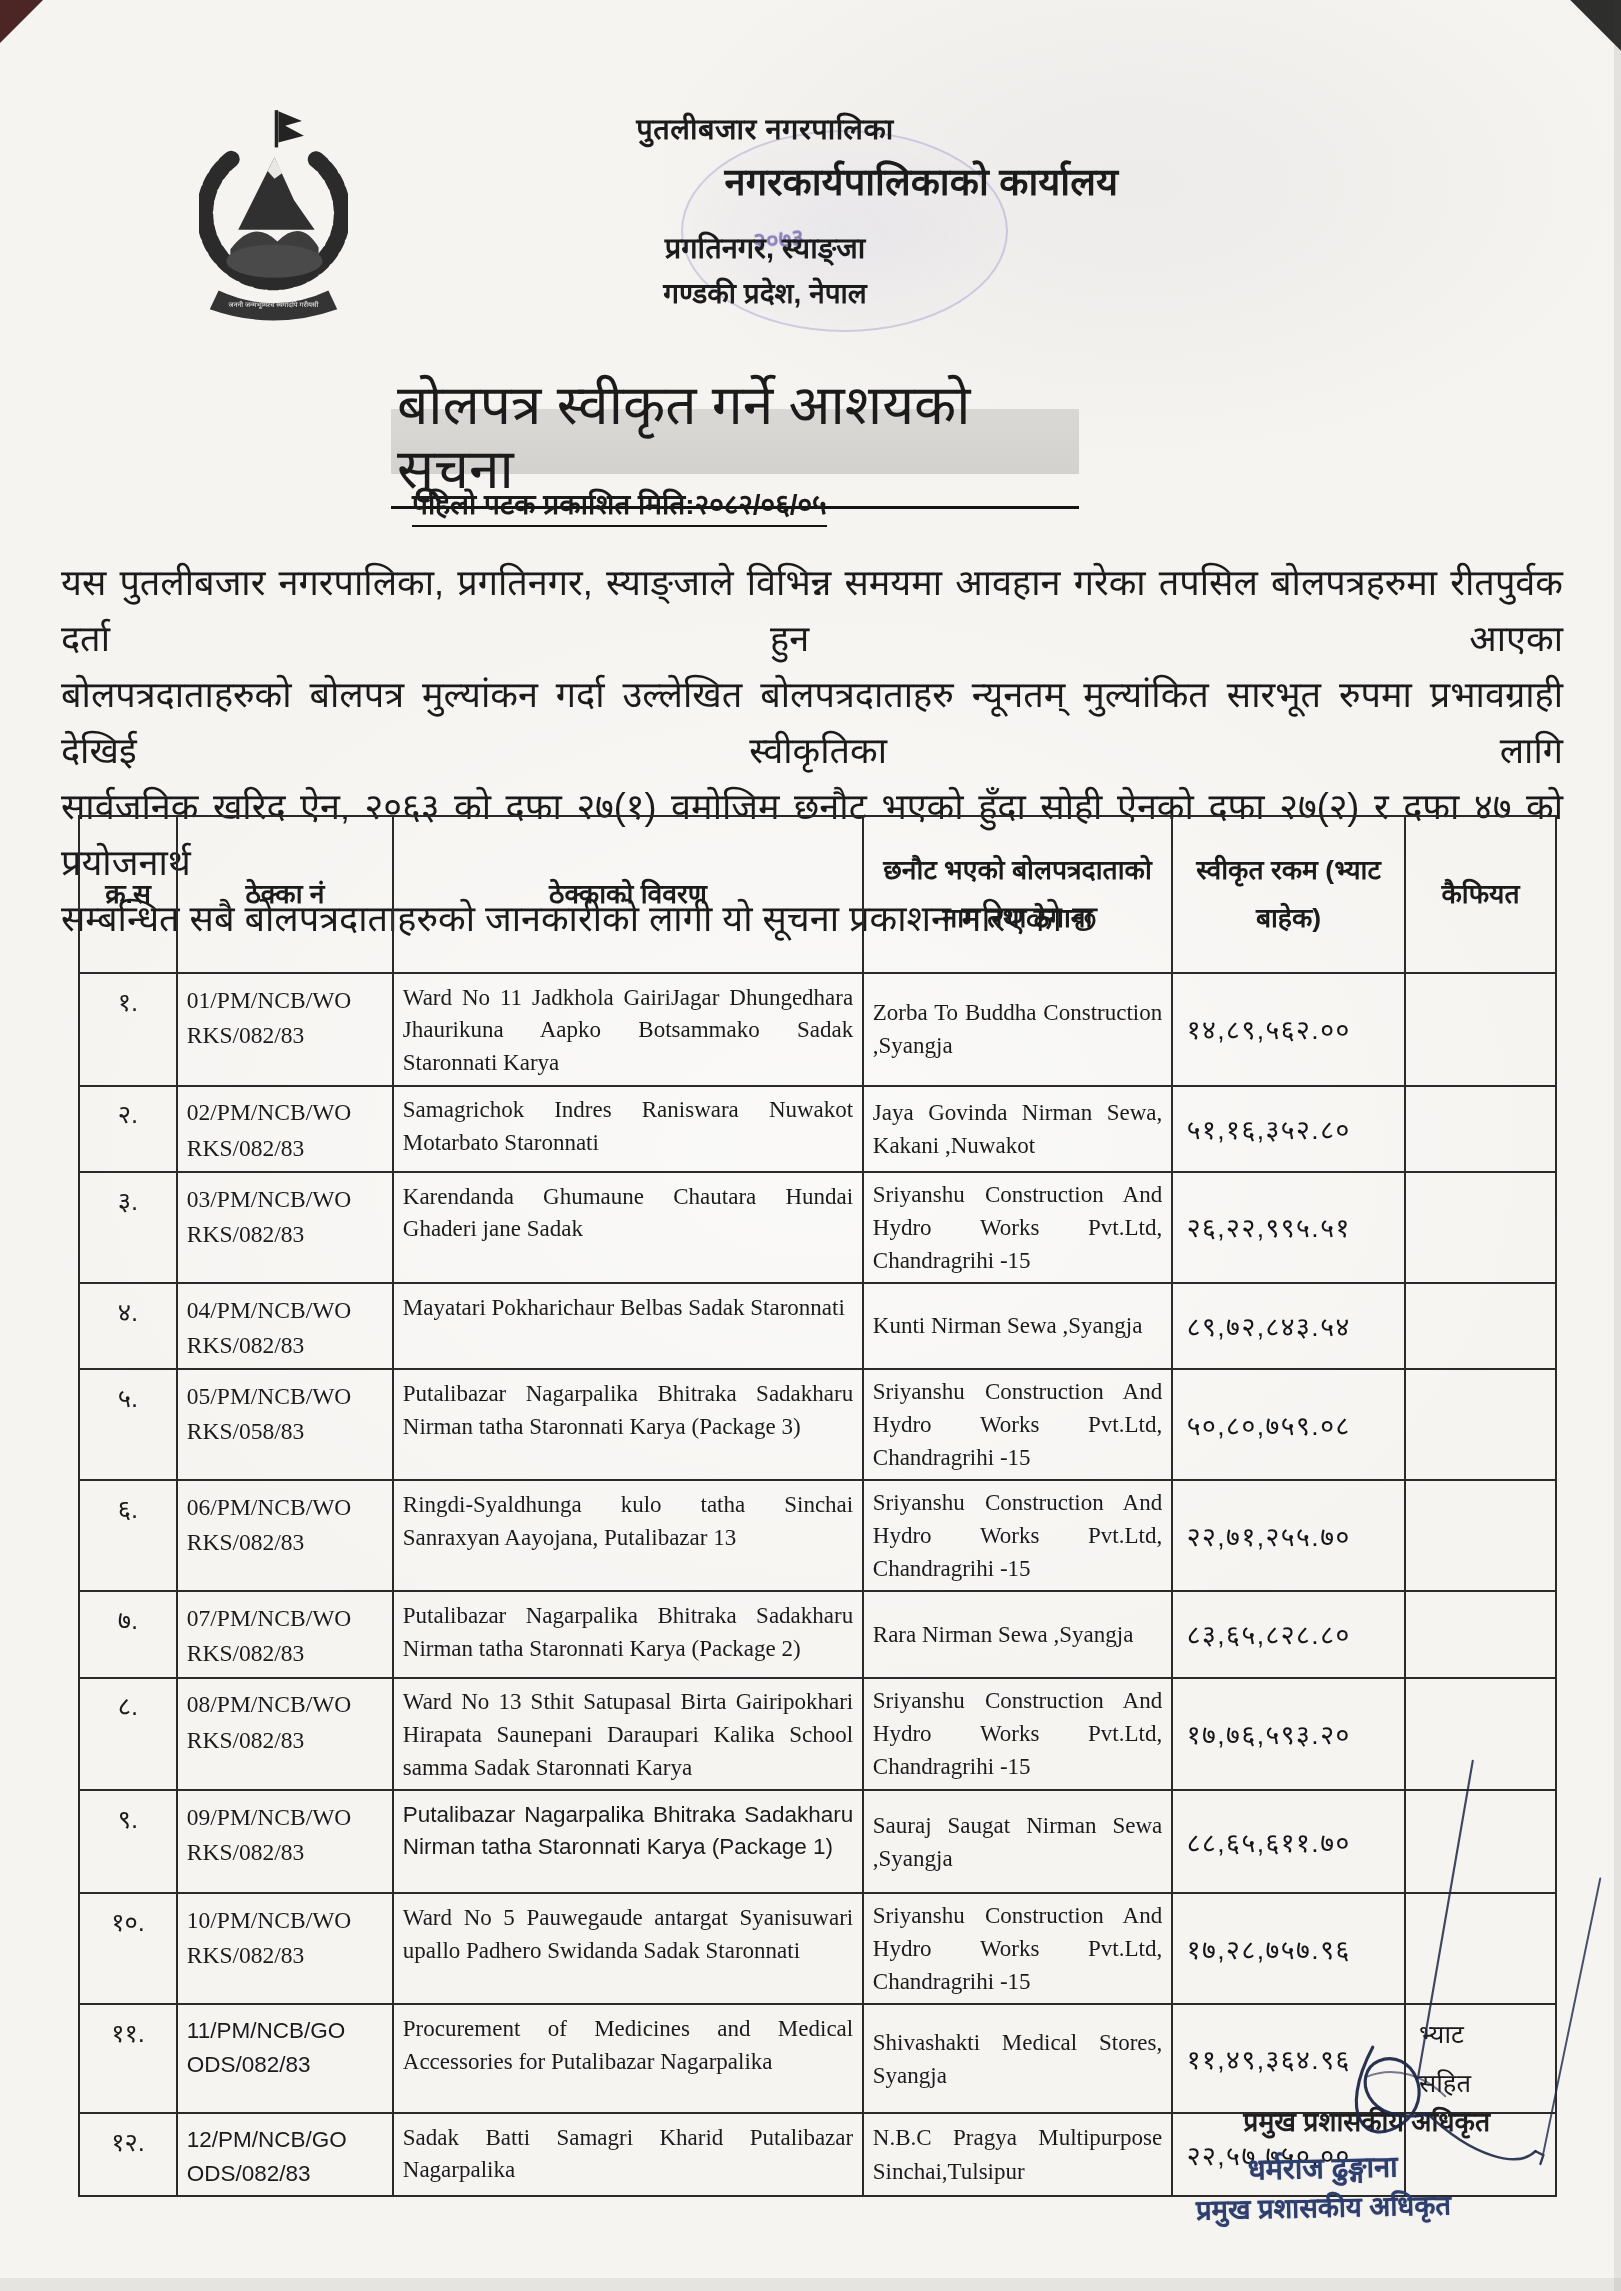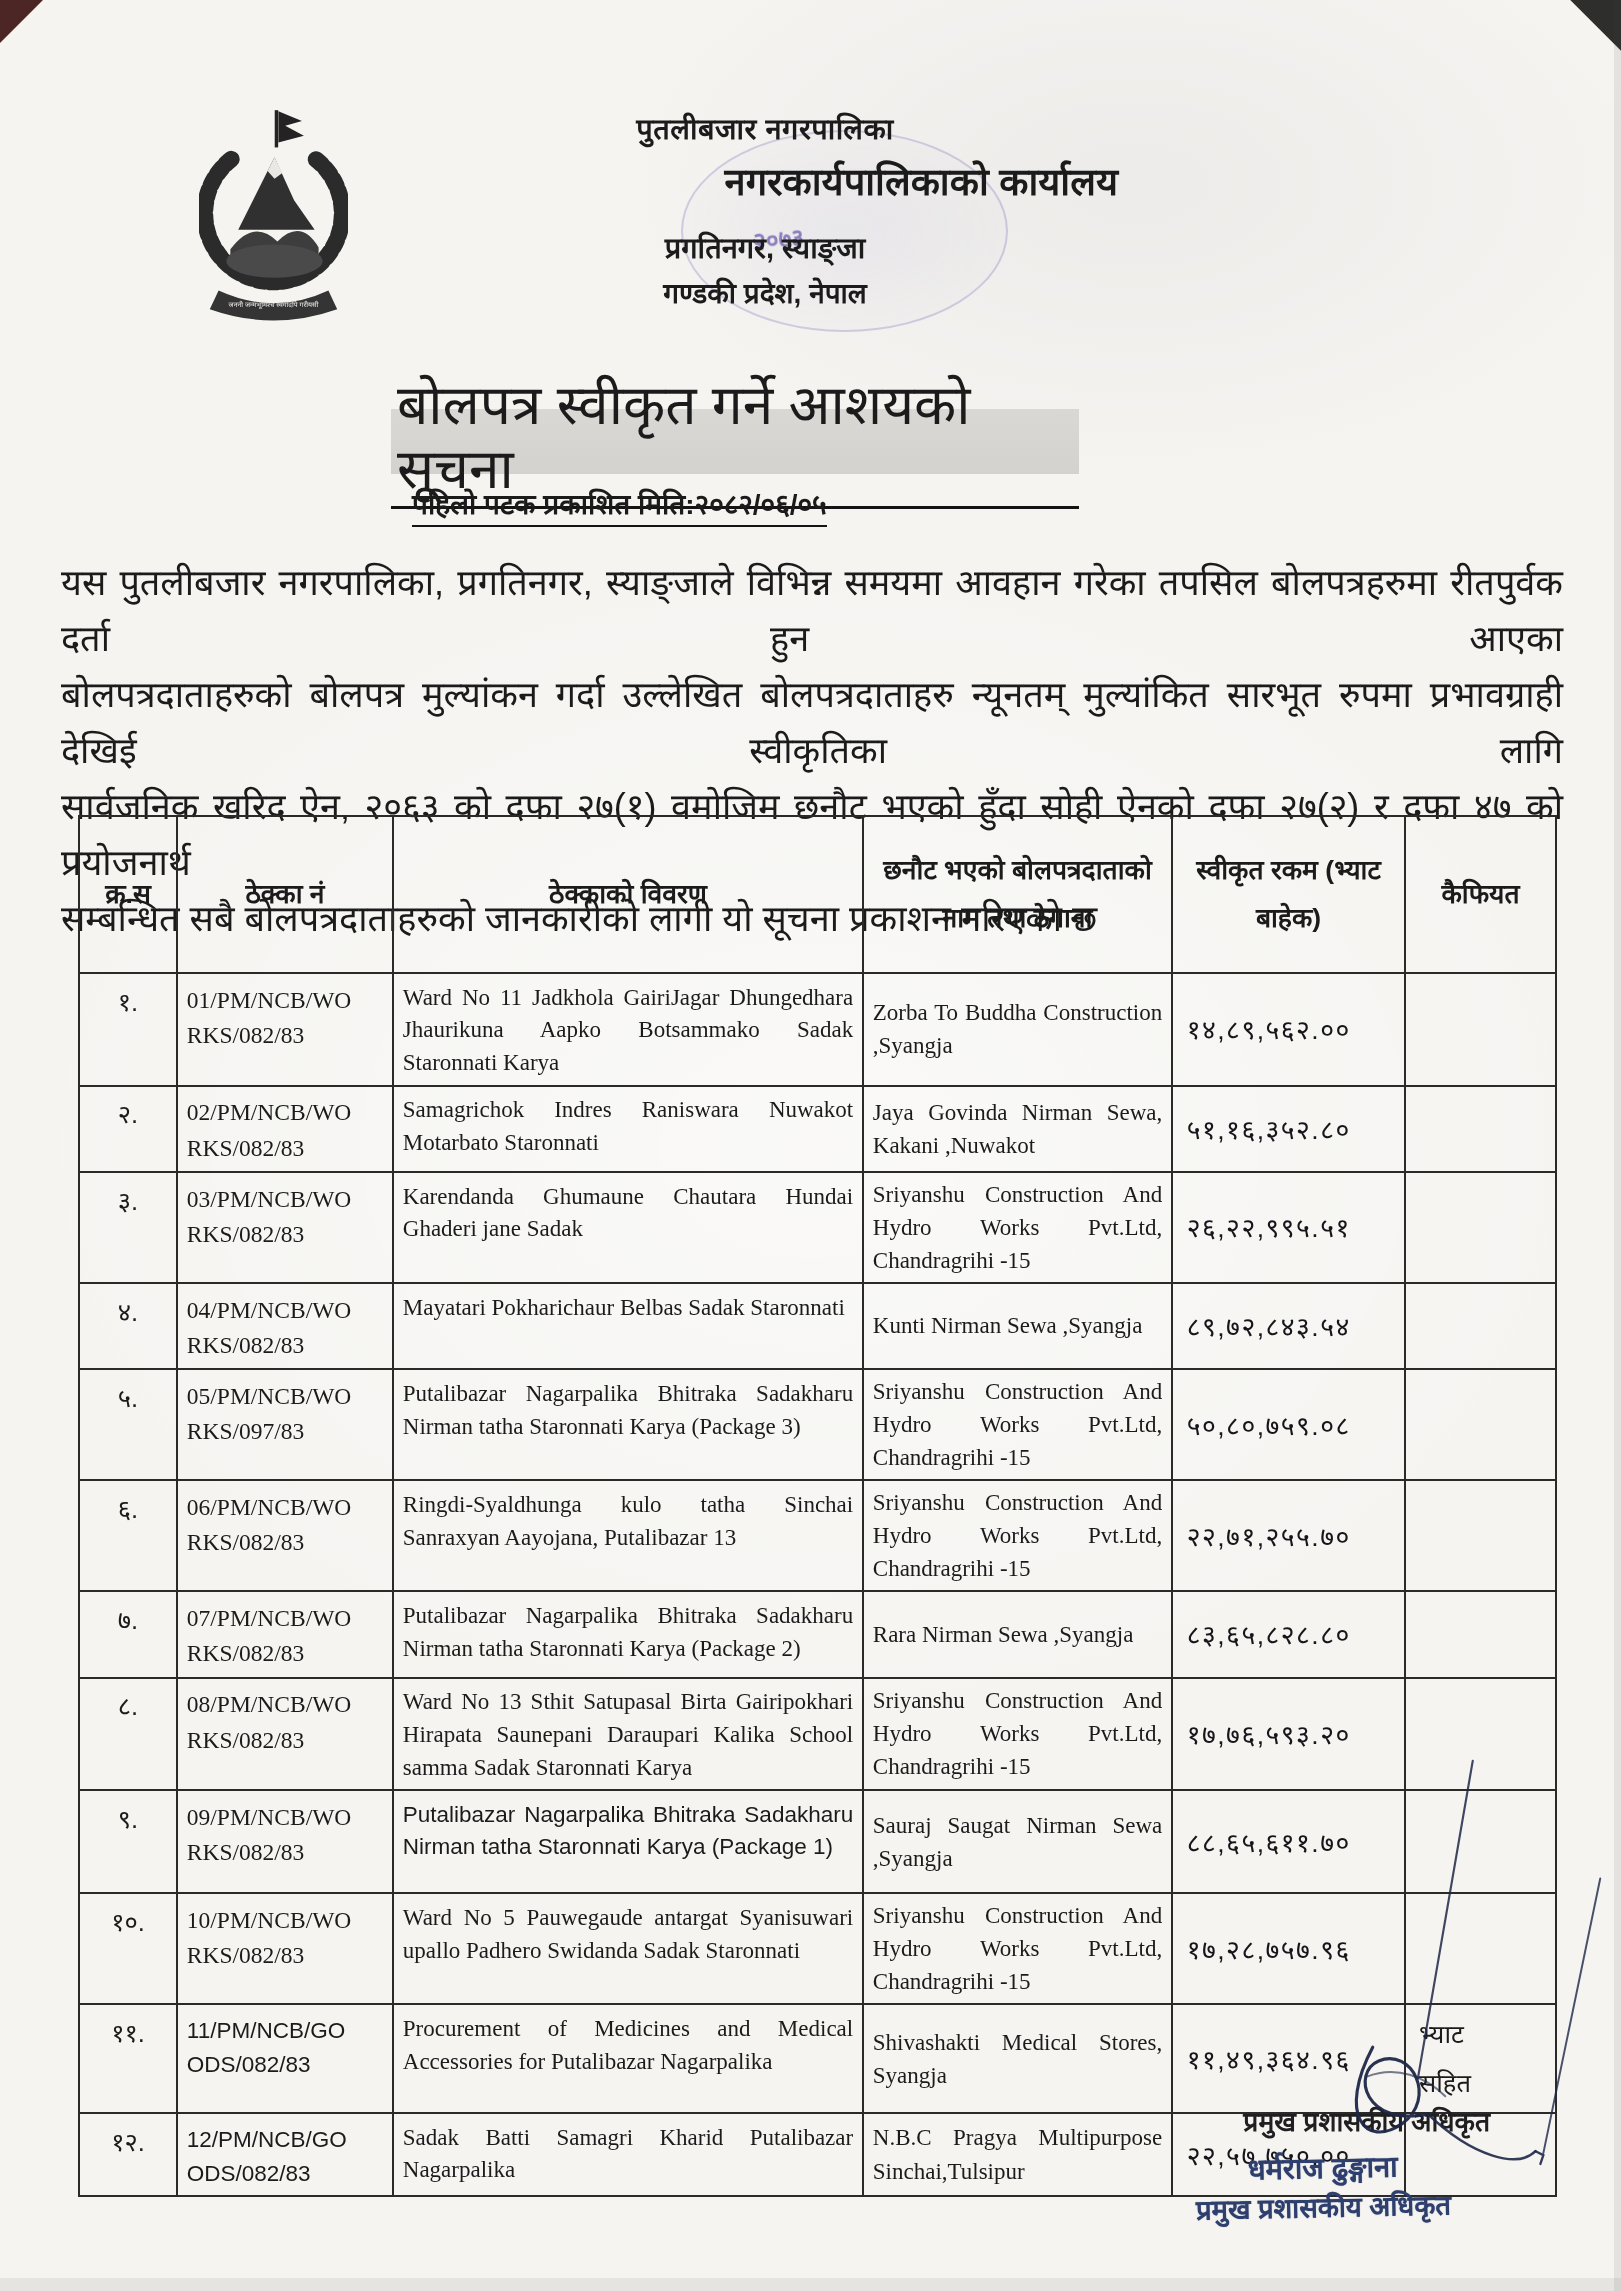--- a/index.html
+++ b/index.html
@@ -179,21 +179,21 @@
           <td class="c-id">04/PM/NCB/WO
 RKS/082/83</td>
           <td class="c-desc">Mayatari Pokharichaur Belbas Sadak Staronnati</td>
           <td class="c-bidder">Kunti Nirman Sewa ,Syangja</td>
           <td class="c-amt">८९,७२,८४३.५४</td>
           <td class="c-rem"></td>
         </tr>
         <tr style="height: 108px;">
           <td class="c-sn">५.</td>
           <td class="c-id">05/PM/NCB/WO
-RKS/097/83</td>
+RKS/058/83</td>
           <td class="c-desc">Putalibazar Nagarpalika Bhitraka Sadakharu Nirman tatha Staronnati Karya (Package 3)</td>
           <td class="c-bidder">Sriyanshu Construction And Hydro Works Pvt.Ltd, Chandragrihi -15</td>
           <td class="c-amt">५०,८०,७५९.०८</td>
           <td class="c-rem"></td>
         </tr>
         <tr style="height: 96px;">
           <td class="c-sn">६.</td>
           <td class="c-id">06/PM/NCB/WO
 RKS/082/83</td>
           <td class="c-desc">Ringdi-Syaldhunga kulo tatha Sinchai Sanraxyan Aayojana, Putalibazar 13</td>

